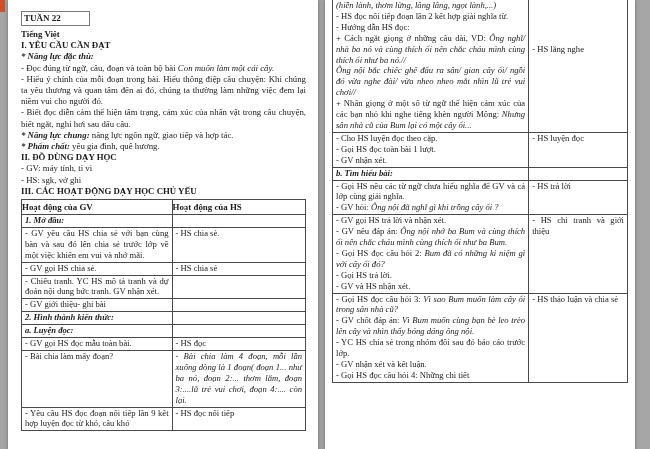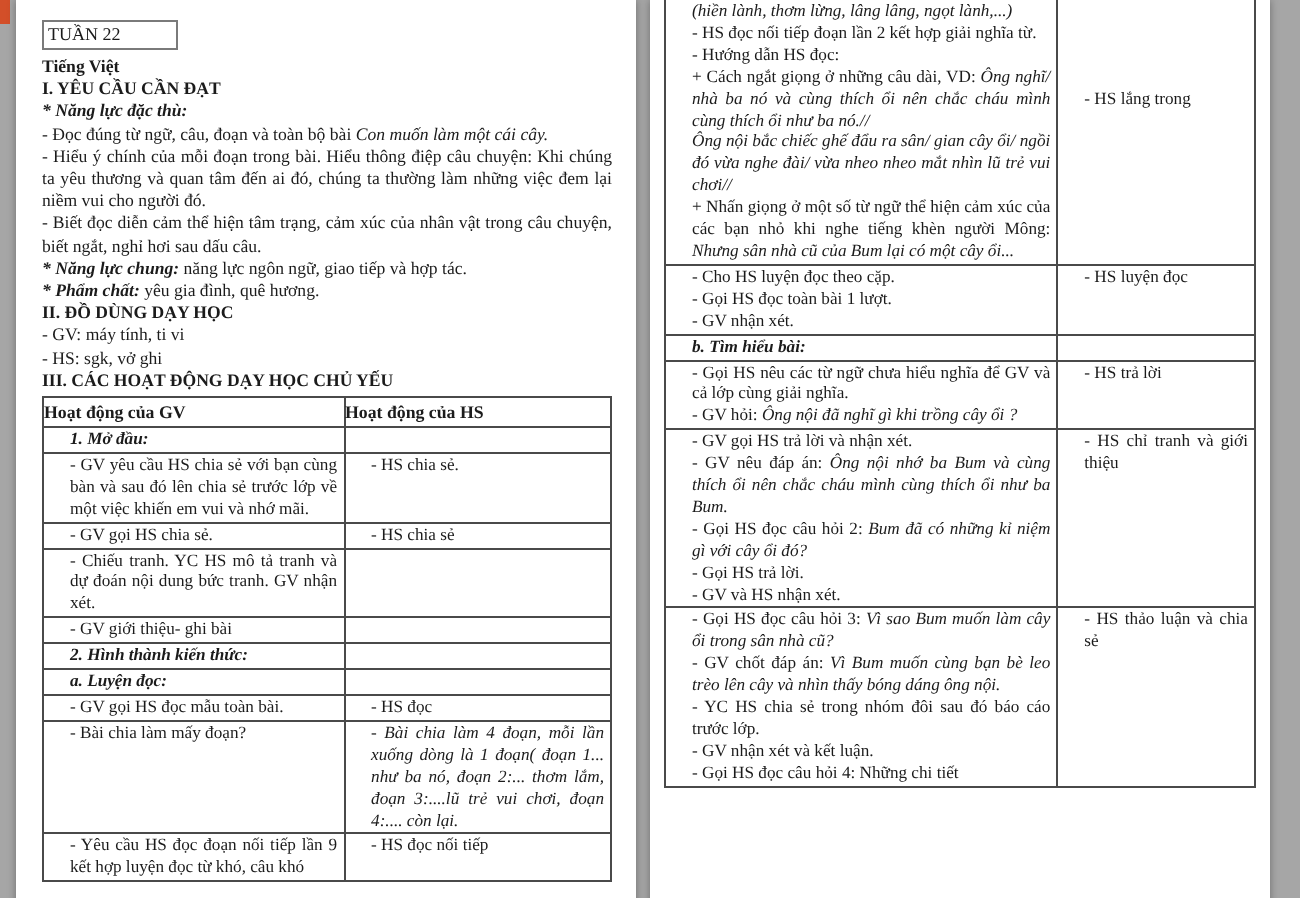--- a/index.html
+++ b/index.html
@@ -8,24 +8,24 @@
   .corner-accent{position:absolute;left:0;top:0;width:5px;height:12px;background:#d34f29;}
   .page{position:absolute;top:0;height:458px;background:#ffffff;overflow:hidden;
         box-shadow:0 0 4px rgba(0,0,0,.35);box-sizing:border-box;}
   .page-left{left:8px;width:310px;padding:7px 12px 0 13px;}
   .page-right{left:325px;width:310px;padding:0 7px;}
   p{margin:0;font-size:8.8px;line-height:11.2px;text-align:justify;}
   .center{}
   .b{font-weight:bold;}
   .i{font-style:italic;}
   .bi{font-weight:bold;font-style:italic;}
-  .week-frame{display:inline-block;border:1px solid #7a7a7a;font-weight:normal;font-size:9px;
+  .week-frame{display:inline-block;border:1px solid #7a7a7a;font-weight:bold;font-size:9px;
               padding:1px 28px 2px 2px;margin-bottom:3px;}
   table.acts{border-collapse:collapse;width:100%;table-layout:fixed;margin-top:2px;}
-  .acts td,.acts th{border:1px solid #4a4a4a;vertical-align:top;padding:0 3px 1px 13px;}
+  .acts td,.acts th{border:1px solid #4a4a4a;vertical-align:top;padding:0 3px 1px 3px;}
   .acts th{font-size:8.9px;text-align:left;padding:2px 0;}
   .acts p{font-size:8.6px;line-height:10.9px;}
   .c1l{width:53%;} .c2l{width:47%;}
   .c1r{width:66.5%;} .c2r{width:33.5%;}
   .page-right table.acts{margin-top:0;}
   .nt{border-top:none !important;}
   .pt44{padding-top:44px;}
 </style>
 </head>
 <body>
@@ -144,21 +144,21 @@
         <tr>
           <td class="nt">
             <p class="i">(hiền lành, thơm lừng, lâng lâng, ngọt lành,...)</p>
             <p>- HS đọc nối tiếp đoạn lần 2 kết hợp giải nghĩa từ.</p>
             <p>- Hướng dẫn HS đọc:</p>
             <p><span>+ Cách ngắt giọng ở những câu dài, VD: </span><span class="i">Ông nghĩ/ nhà ba nó và cùng thích ổi nên chắc cháu mình cùng thích ổi như ba nó.//</span></p>
             <p class="i">Ông nội bắc chiếc ghế đẩu ra sân/ gian cây ổi/ ngồi đó vừa nghe đài/ vừa nheo nheo mắt nhìn lũ trẻ vui chơi//</p>
             <p><span>+ Nhấn giọng ở một số từ ngữ thể hiện cảm xúc của các bạn nhỏ khi nghe tiếng khèn người Mông: </span><span class="i">Nhưng sân nhà cũ của Bum lại có một cây ổi...</span></p>
           </td>
           <td class="nt">
-            <p class="pt44">- HS lắng trong</p>
+            <p class="pt44">- HS lắng nghe</p>
           </td>
         </tr>
         <tr>
           <td>
             <p>- Cho HS luyện đọc theo cặp.</p>
             <p>- Gọi HS đọc toàn bài 1 lượt.</p>
             <p>- GV nhận xét.</p>
           </td>
           <td>
             <p>- HS luyện đọc</p>

